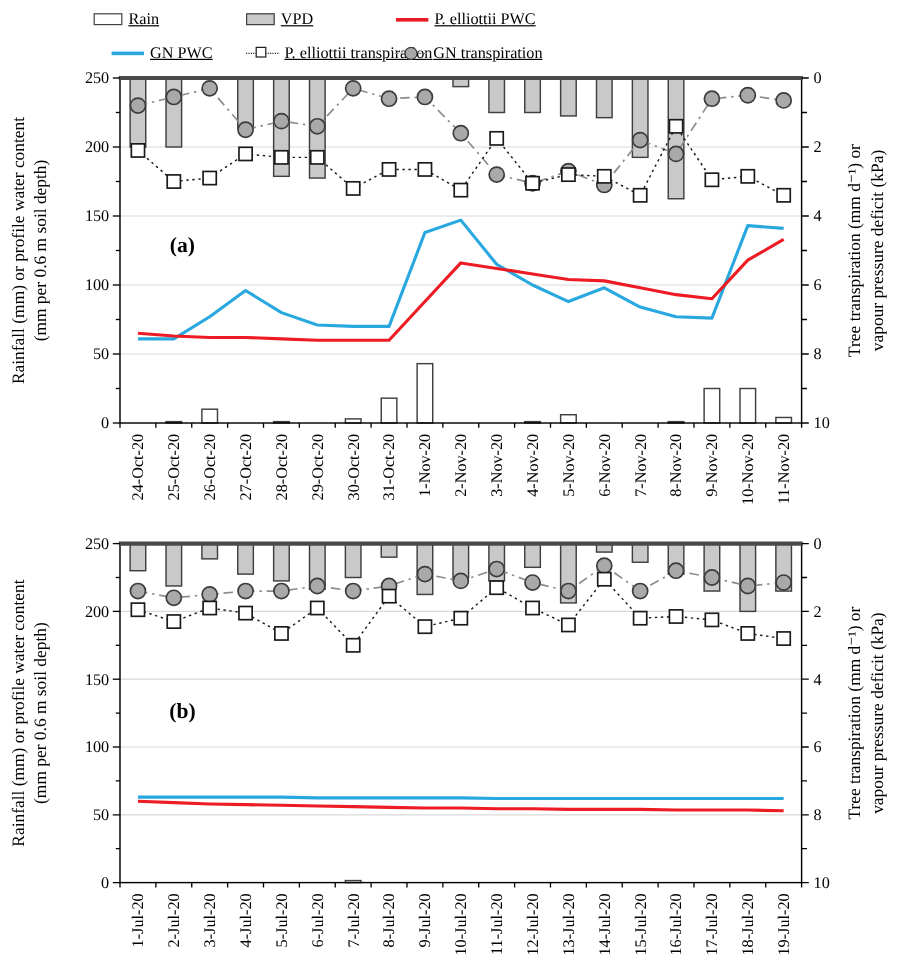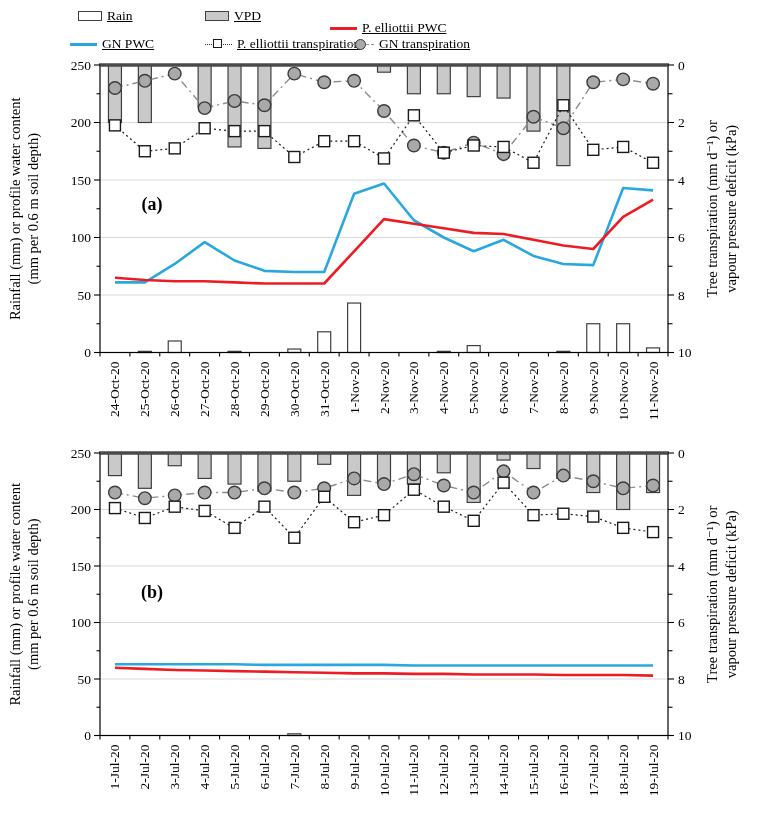--- a/index.html
+++ b/index.html
@@ -339,33 +339,33 @@
     </svg>
 
   <div class="legend-item" style="left:78px;top:8px;">
     <span class="sw-bar" style="background:#ffffff;"></span>
     <span>Rain</span>
   </div>
   <div class="legend-item" style="left:205px;top:8px;align-items:center;">
     <span class="sw-bar" style="background:#c9c9c9;"></span>
     <span>VPD</span>
   </div>
-  <div class="legend-item" style="left:330px;top:20px;">
+  <div class="legend-item" style="left:330px;top:8px;">
     <span class="sw-line" style="background:#ed1c24;"></span>
     <span>P. elliottii PWC</span>
   </div>
-  <div class="legend-item" style="left:70px;top:36px;">
+  <div class="legend-item" style="left:93px;top:36px;">
     <span class="sw-line" style="background:#29a8e0;"></span>
     <span>GN PWC</span>
   </div>
   <div class="legend-item" style="left:205px;top:36px;">
     <span class="sw-dotted">
         <span class="sq"></span>
       </span>
     <span>P. elliottii transpiration</span>
   </div>
-  <div class="legend-item" style="left:347px;top:36px;">
+  <div class="legend-item" style="left:329px;top:36px;">
     <span class="sw-dash">
         <span class="ci"></span>
       </span>
     <span>GN transpiration</span>
   </div>
 </div>
 
 </body></html>

